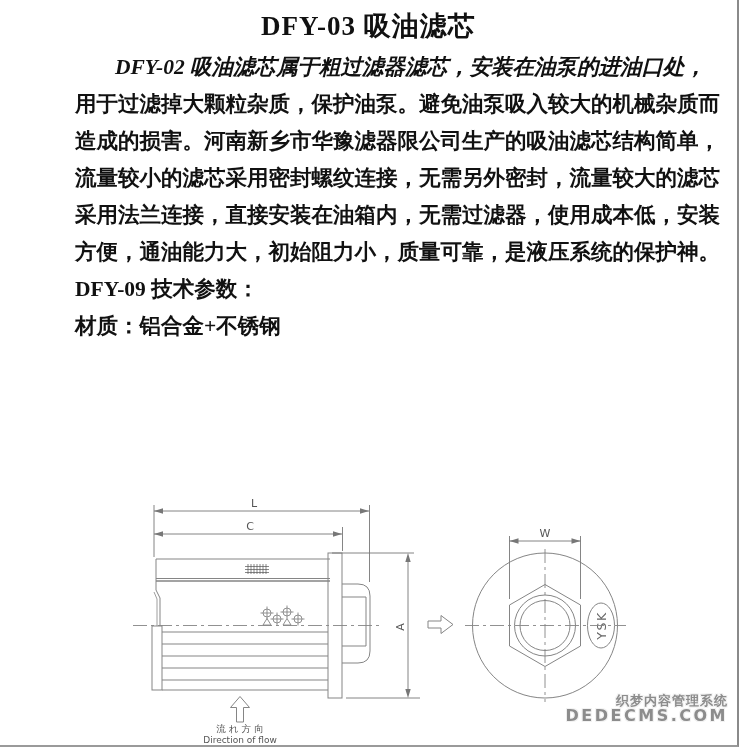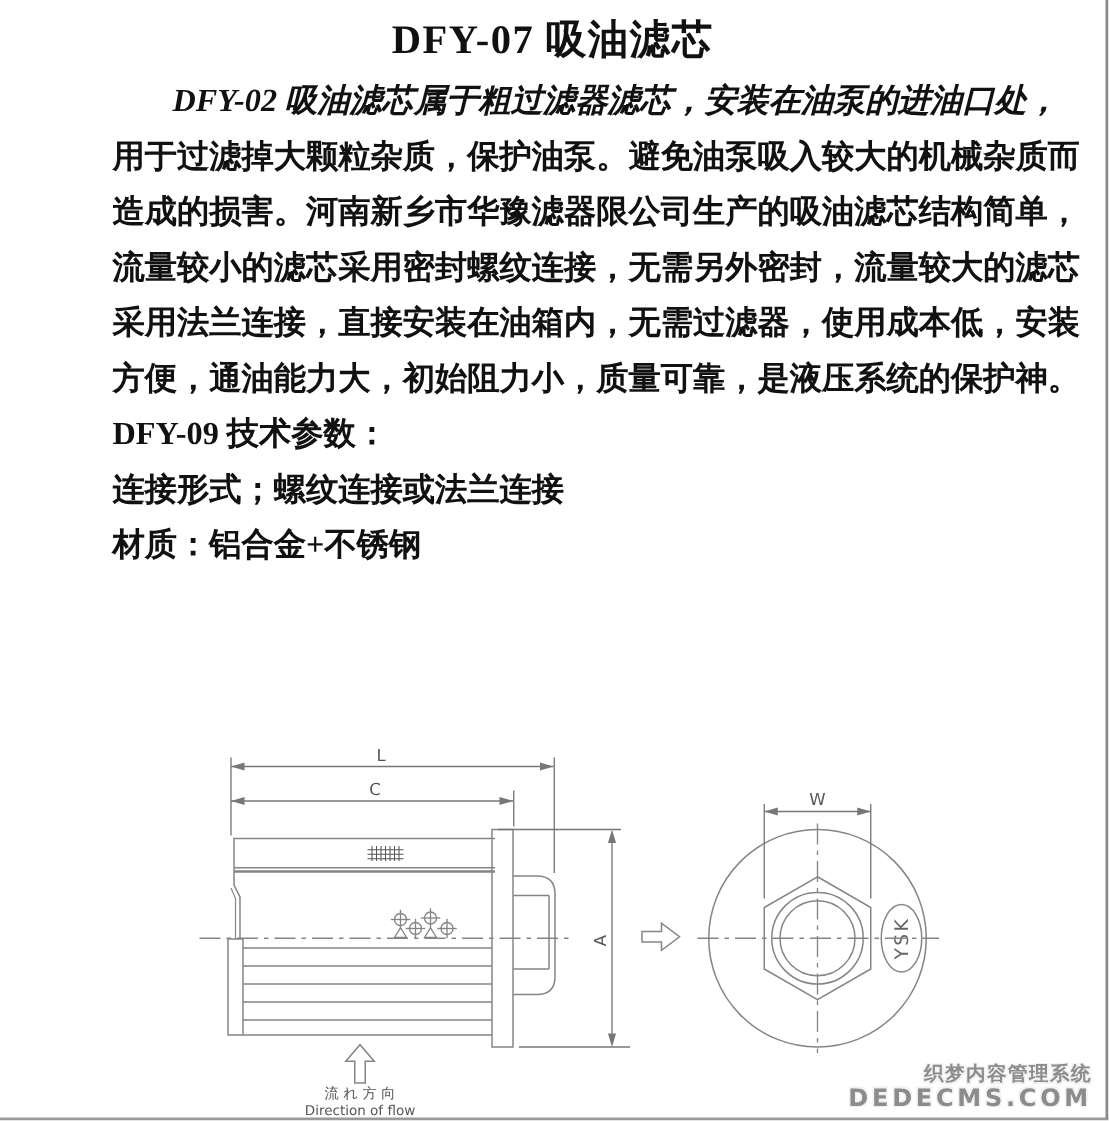--- a/index.html
+++ b/index.html
@@ -24,47 +24,46 @@
     position:absolute;left:75px;top:49px;width:596px;
     font-size:21.5px;font-weight:bold;line-height:37px;
     white-space:nowrap;
   }
   .line{height:37px;}
   .indent{text-indent:40px;font-style:italic;}
   svg.drawing{position:absolute;left:0;top:0;pointer-events:none;}
   .dimtext{font-family:"DejaVu Sans",sans-serif;font-size:11px;fill:#555;font-weight:normal;}
   .smalltext{font-family:"DejaVu Sans",sans-serif;fill:#555;}
   .watermark{
-    position:absolute;right:9px;bottom:6px;
+    position:absolute;right:9px;bottom:22px;
     text-align:right;
     font-family:"DejaVu Sans",sans-serif;
     font-weight:bold;
     color:#8c8c8c;
     text-shadow:1px 1px 0 #f2f2f2,-1px -1px 0 #f2f2f2,1px -1px 0 #f2f2f2,-1px 1px 0 #f2f2f2;
     line-height:15px;
   }
   .wm1{font-size:13px;letter-spacing:1px;}
   .wm2{font-size:16px;letter-spacing:2.5px;}
 </style>
 </head>
 <body>
 
 <div class="page">
 
-  <h1 class="title">DFY-07 吸油滤芯</h1>
+  <h1 class="title">DFY-03 吸油滤芯</h1>
 
   <div class="textblock">
     <div class="line indent">DFY-02 吸油滤芯属于粗过滤器滤芯，安装在油泵的进油口处，</div>
     <div class="line">用于过滤掉大颗粒杂质，保护油泵。避免油泵吸入较大的机械杂质而</div>
     <div class="line">造成的损害。河南新乡市华豫滤器限公司生产的吸油滤芯结构简单，</div>
     <div class="line">流量较小的滤芯采用密封螺纹连接，无需另外密封，流量较大的滤芯</div>
     <div class="line">采用法兰连接，直接安装在油箱内，无需过滤器，使用成本低，安装</div>
     <div class="line">方便，通油能力大，初始阻力小，质量可靠，是液压系统的保护神。</div>
     <div class="line">DFY-09 技术参数：</div>
-    <div class="line">连接形式；螺纹连接或法兰连接</div>
     <div class="line">材质：铝合金+不锈钢</div>
   </div>
 
   <svg class="drawing" width="739" height="747" viewBox="0 0 739 747">
 
     <g stroke="#858585" fill="none" stroke-width="1">
 
       <path d="M156,581 V559 H330"></path>
       <line x1="156" y1="578.5" x2="330" y2="578.5"></line>
       <line x1="156" y1="581" x2="330" y2="581" stroke-width="1.6"></line>

